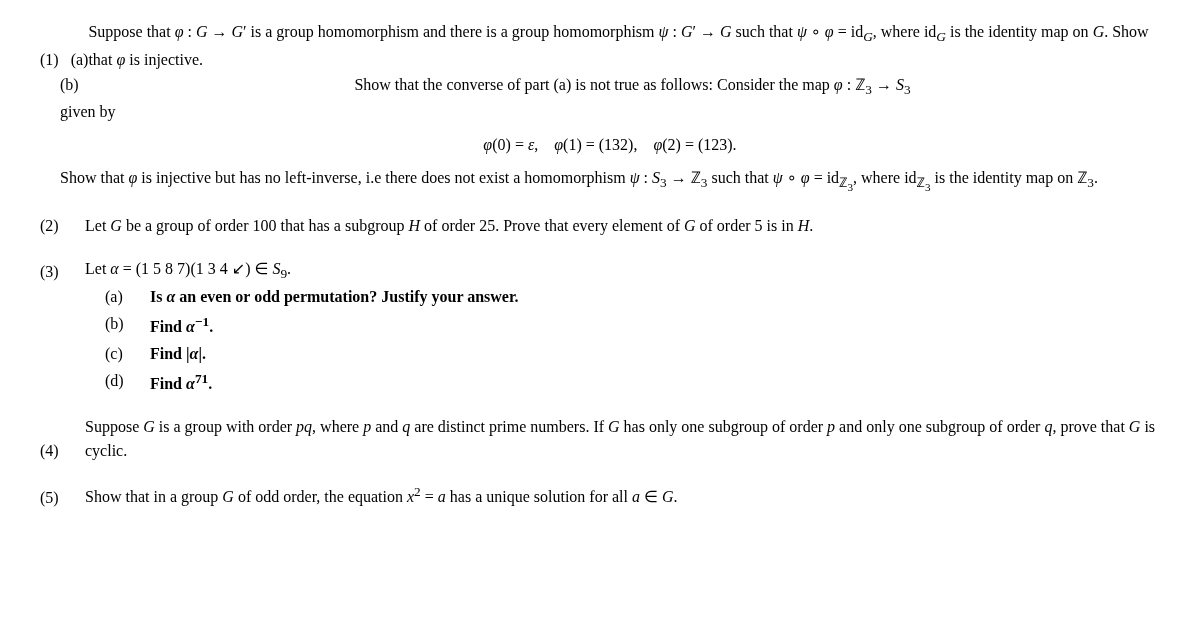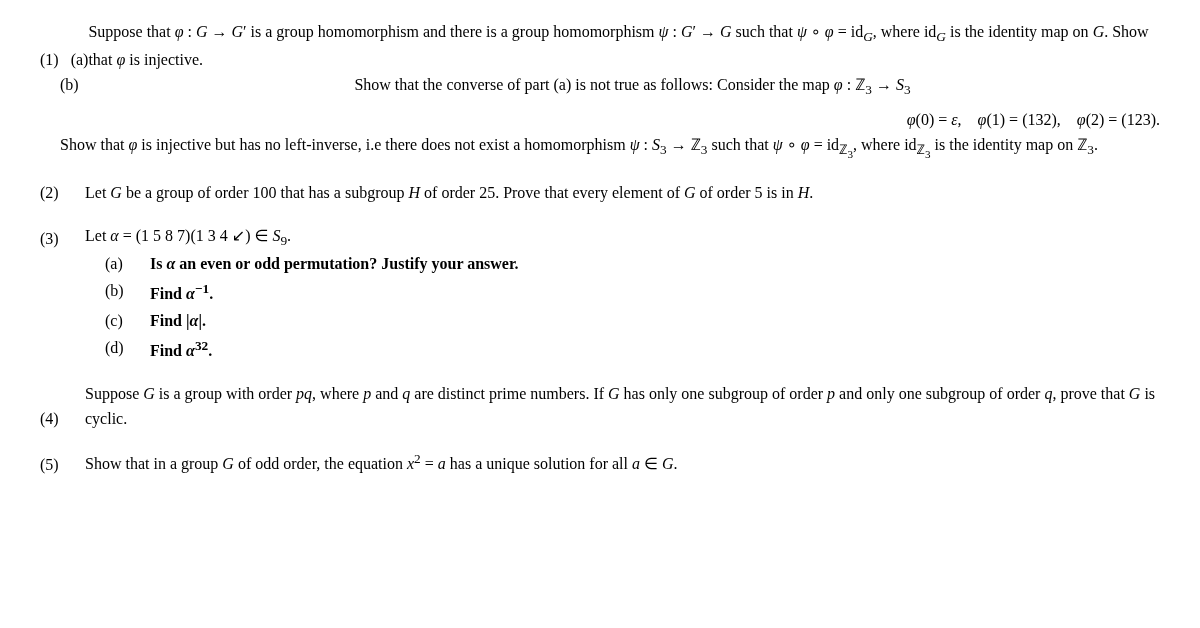--- a/index.html
+++ b/index.html
@@ -46,22 +46,22 @@
       min-width: 45px;
     }
 
     .sub-text {
       flex: 1;
       text-align: center;
     }
 
     .math-display {
       display: block;
-      text-align: right;
-      margin: 8px 0 0 0;
+      text-align: center;
+      margin: 8px 0 8px 0;
     }
 
     em, .math {
       font-style: italic;
     }
 
     .problem-1b-wrap {
       margin-left: 20px;
     }
 
@@ -98,20 +98,23 @@
       </span>
     </div>
 
     <div class="problem-1b-wrap">
       <div style="display:flex; align-items:flex-start;">
         <span class="sub-label">(b)</span>
         <span class="sub-text">
           Show that the converse of part (a) is not true as follows: Consider the map <em>φ</em> : ℤ<sub>3</sub> → <em>S</em><sub>3</sub>
         </span>
       </div>
+      <div style="margin-left: 0px;">
+        given by
+      </div>
       <div class="math-display">
         <em>φ</em>(0) = <em>ε</em>,&nbsp;&nbsp;&nbsp; <em>φ</em>(1) = (132),&nbsp;&nbsp;&nbsp; <em>φ</em>(2) = (123).
       </div>
       <div>
         Show that <em>φ</em> is injective but has no left-inverse, i.e there does not exist a homomorphism <em>ψ</em> : <em>S</em><sub>3</sub> → ℤ<sub>3</sub> such
         that <em>ψ</em> ∘ <em>φ</em> = id<sub>ℤ<sub>3</sub></sub>, where id<sub>ℤ<sub>3</sub></sub> is the identity map on ℤ<sub>3</sub>.
       </div>
     </div>
   </div>
 
@@ -140,21 +143,21 @@
       <div class="sub-item-row">
         <span class="sub-item-label">(b)</span>
         <span class="sub-item-text">Find <em>α</em><sup>−1</sup>.</span>
       </div>
       <div class="sub-item-row">
         <span class="sub-item-label">(c)</span>
         <span class="sub-item-text">Find |<em>α</em>|.</span>
       </div>
       <div class="sub-item-row">
         <span class="sub-item-label">(d)</span>
-        <span class="sub-item-text">Find <em>α</em><sup>32</sup>.</span>
+        <span class="sub-item-text">Find <em>α</em><sup>71</sup>.</span>
       </div>
     </div>
   </div>
 
   <div class="problem">
     <div class="problem-header">
       <span class="problem-number">(4)</span>
       <span class="problem-text">
         Suppose <em>G</em> is a group with order <em>pq</em>, where <em>p</em> and <em>q</em> are distinct prime numbers. If <em>G</em> has only one
         subgroup of order <em>p</em> and only one subgroup of order <em>q</em>, prove that <em>G</em> is cyclic.

